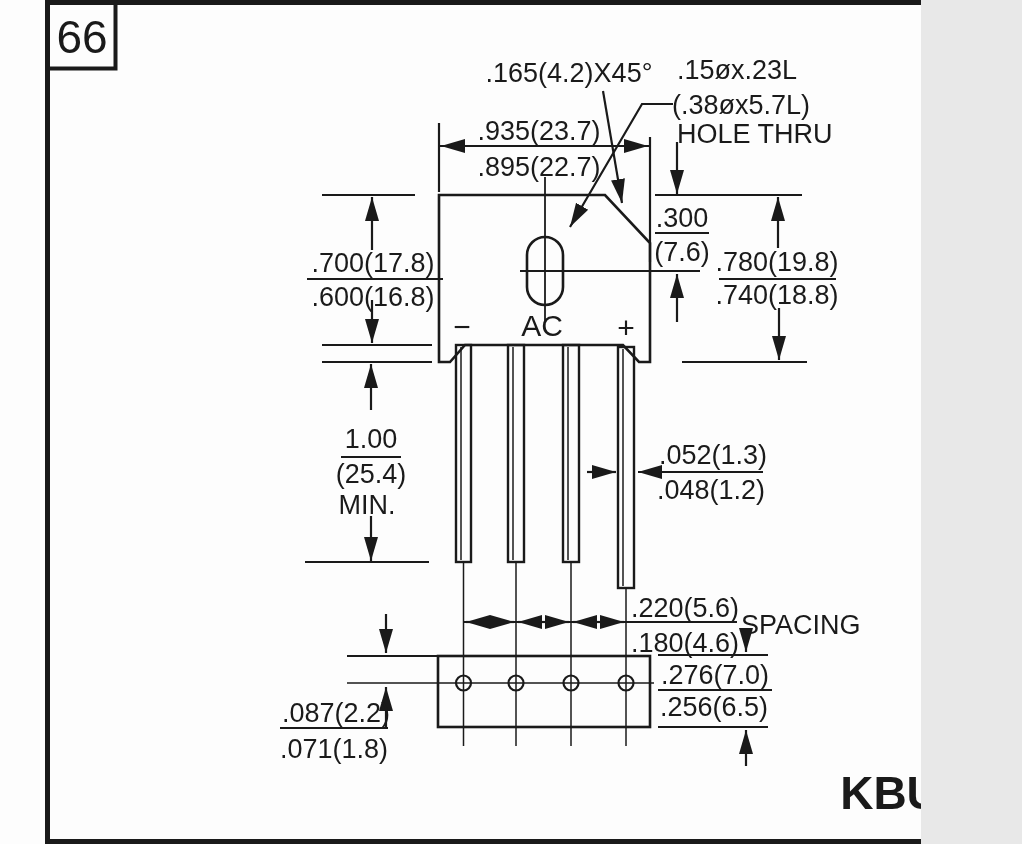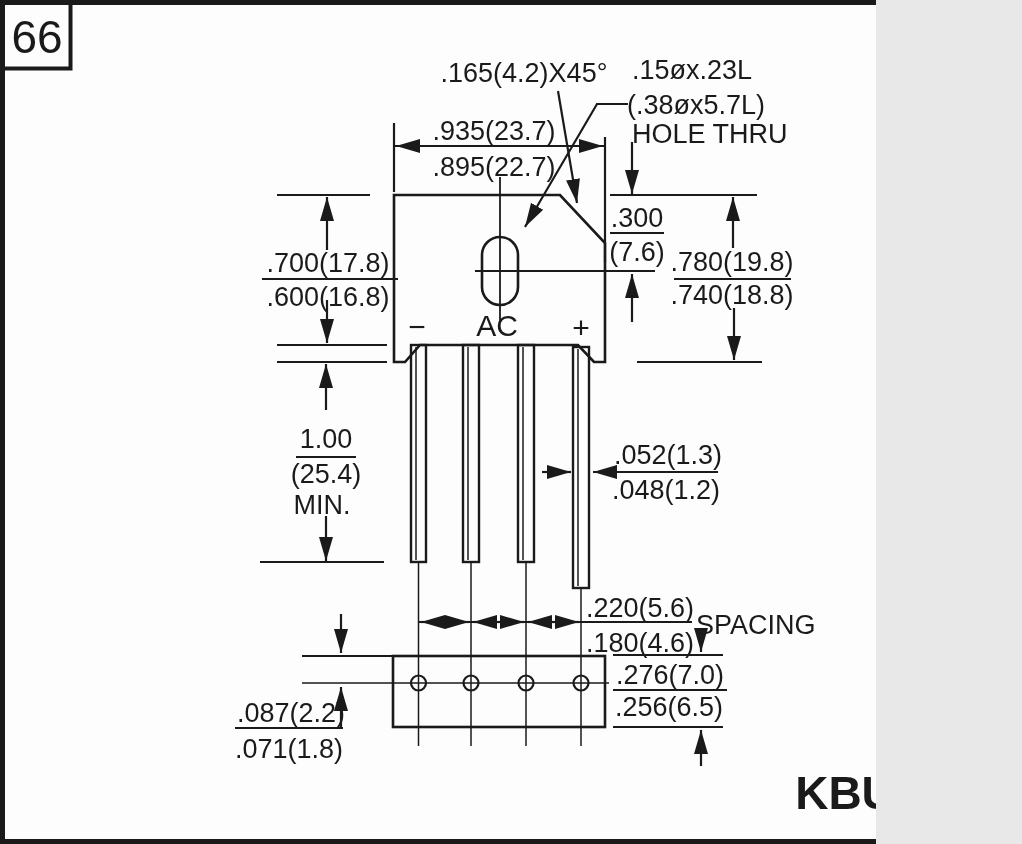--- a/index.html
+++ b/index.html
@@ -2,20 +2,21 @@
 <html><head>
 <meta charset="utf-8">
 <style>
   html,body{margin:0;padding:0;background:#e8e8e8;}
   .canvas{
     position:relative;
     width:876px;height:844px;
     background:#fdfdfd;
     font-family:"Liberation Sans", sans-serif;
     overflow:hidden;
+    padding-left:45px;
   }
   svg{display:block;}
   .ol{fill:none;stroke:#1a1a1a;stroke-width:2.6;}
   .ld{fill:none;stroke:#1a1a1a;stroke-width:2.4;}
   .dl{fill:none;stroke:#1a1a1a;stroke-width:2.2;}
   .cl{fill:none;stroke:#1a1a1a;stroke-width:1.5;}
   .xh{fill:none;stroke:#1a1a1a;stroke-width:1.8;}
   text{fill:#1a1a1a;font-size:27px;font-family:"Liberation Sans", sans-serif;}
   .mid{text-anchor:middle;}
   .term{font-size:30px;}

